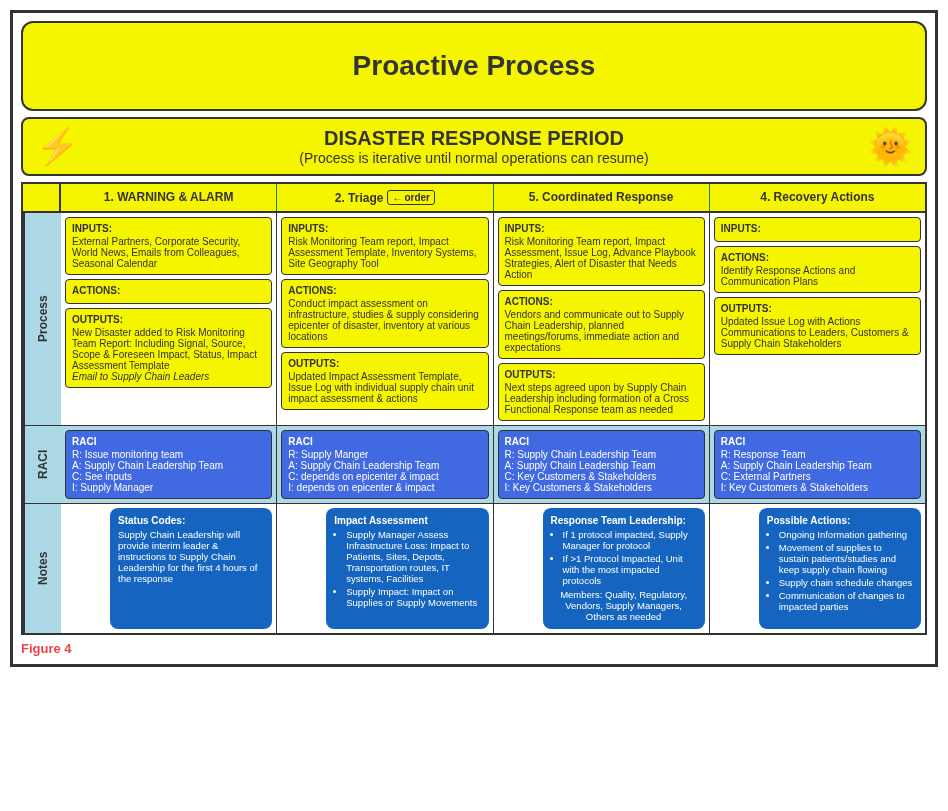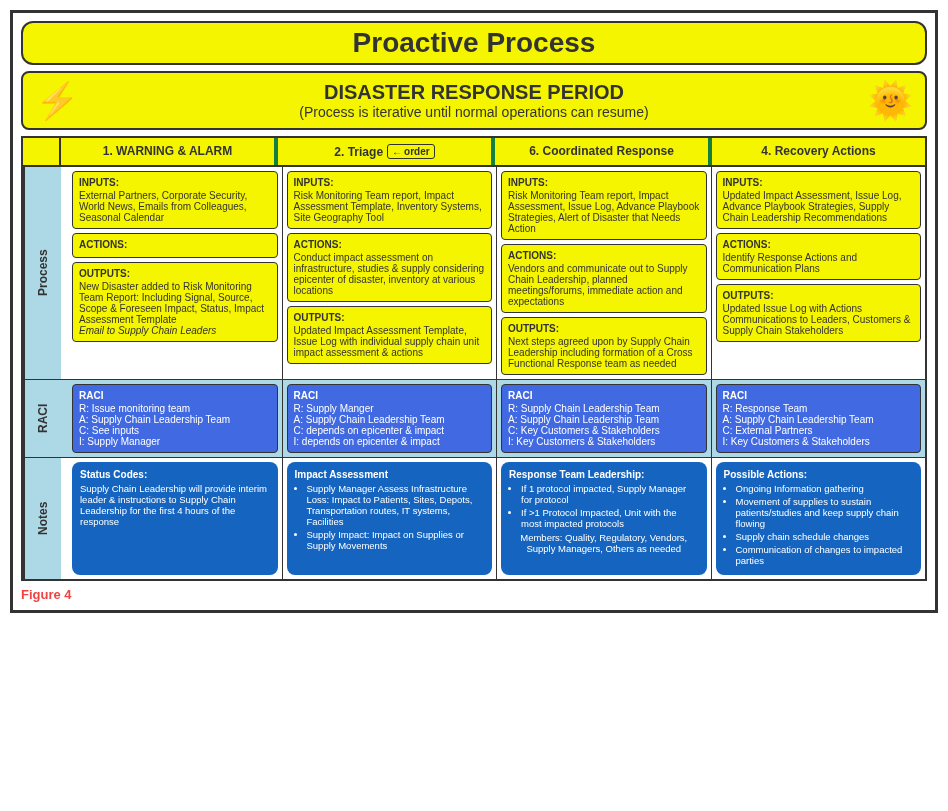--- a/index.html
+++ b/index.html
@@ -9,21 +9,21 @@
       border: 3px solid #333;
       background: #fff;
       padding: 8px;
     }
     
     .title-bar {
       background: #f5f500;
       border: 2px solid #333;
       border-radius: 12px;
       text-align: center;
-      padding: 4px;
+      padding: 27px;
       font-size: 28px;
       font-weight: bold;
       color: #333;
       margin-bottom: 6px;
     }
     
     .disaster-header {
       background: #f5f500;
       border: 2px solid #333;
       border-radius: 8px;
@@ -82,21 +82,21 @@
       border-right: 2px solid #333;
     }
     
     .col-header {
       flex: 1;
       text-align: center;
       padding: 6px 4px;
       font-weight: bold;
       font-size: 12px;
       color: #333;
-      border-right: 4px solid #15803d;
+      border-right: 1px solid #15803d;
       position: relative;
     }
     
     .col-header:last-child { border-right: none; }
     
     .triage-header {
       display: flex;
       align-items: center;
       justify-content: center;
       gap: 4px;
@@ -133,21 +133,20 @@
       transform: rotate(180deg);
       font-weight: bold;
       font-size: 12px;
       color: #333;
       padding: 4px;
     }
     
     .cols-content {
       flex: 1;
       display: flex;
-      padding-left: 7px;
     }
     
     .col-cell {
       flex: 1;
       padding: 4px;
       border-right: 1px solid #333;
       display: flex;
       flex-direction: column;
       gap: 4px;
     }
@@ -196,20 +195,21 @@
       background: #fff;
     }
     
     .notes-blue-card {
       background: #1565c0;
       border-radius: 8px;
       padding: 7px 8px;
       font-size: 9.5px;
       color: #fff;
       flex: 1;
+      margin-left: 45px;
     }
     
     .notes-blue-card .card-title {
       font-weight: bold;
       margin-bottom: 3px;
       font-size: 10px;
     }
     
     .notes-blue-card ul {
       padding-left: 12px;
@@ -256,21 +256,21 @@
       </div>
       <div class="col-header">
         <div class="triage-header">
           <span>2. Triage</span>
           <span class="arrow-order">
             ← <span>order</span>
           </span>
         </div>
       </div>
       <div class="col-header">
-        <span>6. Coordinated Response</span>
+        <span>5. Coordinated Response</span>
       </div>
       <div class="col-header">
         <span>4. Recovery Actions</span>
       </div>
     </div>
 
     <div class="content-section">
       <div class="row-label">Process</div>
       <div class="cols-content">
 
@@ -315,21 +315,20 @@
           </div>
           <div class="yellow-card">
             <div class="card-title">OUTPUTS:</div>
             <span>Next steps agreed upon by Supply Chain Leadership including formation of a Cross Functional Response team as needed</span>
           </div>
         </div>
 
         <div class="col-cell">
           <div class="yellow-card">
             <div class="card-title">INPUTS:</div>
-            <span>Updated Impact Assessment, Issue Log, Advance Playbook Strategies, Supply Chain Leadership Recommendations</span>
           </div>
           <div class="yellow-card">
             <div class="card-title">ACTIONS:</div>
             <span>Identify Response Actions and Communication Plans</span>
           </div>
           <div class="yellow-card">
             <div class="card-title">OUTPUTS:</div>
             <span>Updated Issue Log with Actions Communications to Leaders, Customers &amp; Supply Chain Stakeholders</span>
           </div>
         </div>

